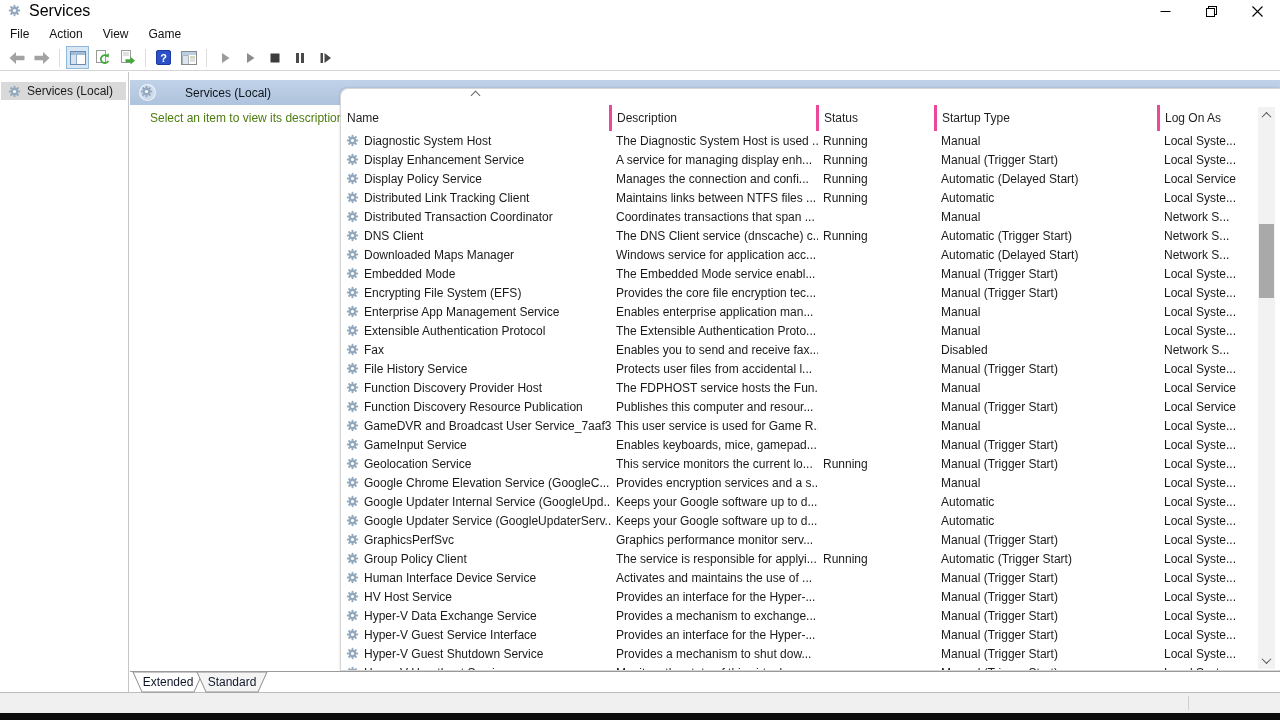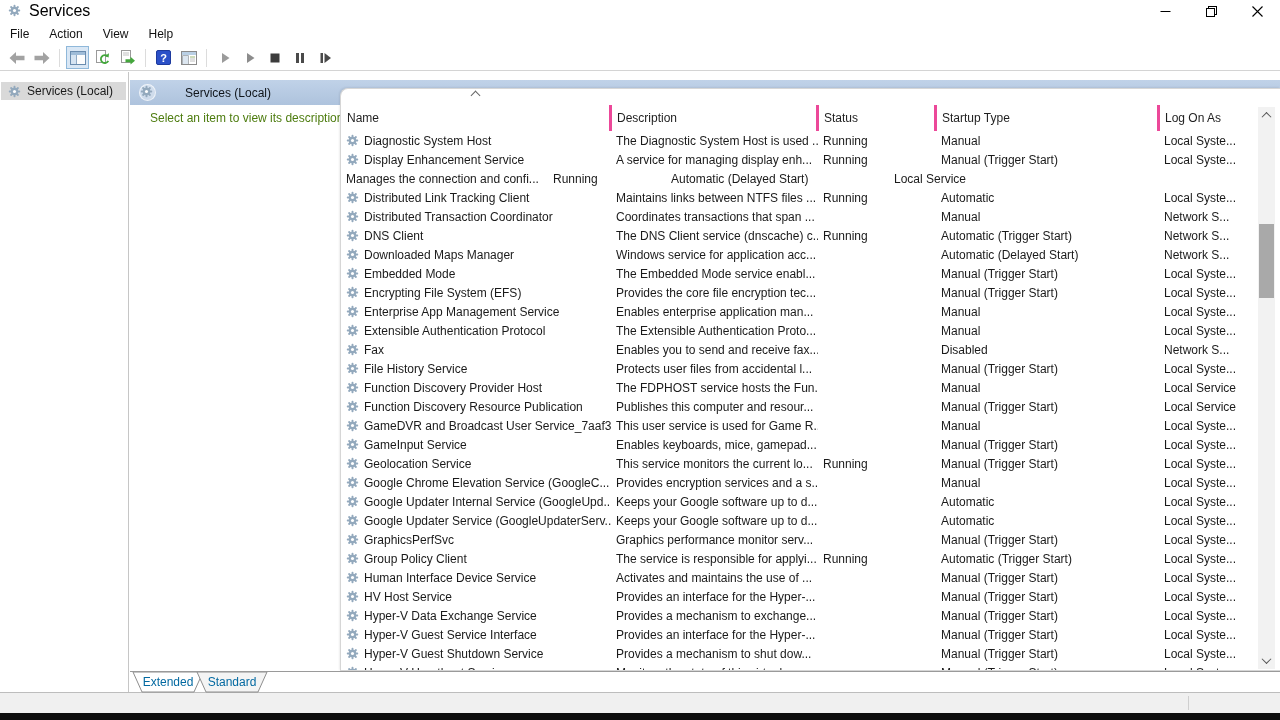--- a/index.html
+++ b/index.html
@@ -59,21 +59,21 @@
   .chev { width: 7px; height: 7px; border-left: 1px solid #555; border-top: 1px solid #555; }
   .sb-up .chev { transform: rotate(45deg) translate(1px,1px); }
   .sb-down .chev { transform: rotate(225deg) translate(1px,1px); }
   .sb-thumb { position: absolute; left: 1px; width: 15px; top: 117px; height: 74px; background: #a9a9a9; }
 
   
   .tabstrip { position: absolute; left: 0; right: 0; bottom: 0; height: 21px; border-top: 1px solid #9a9a9a; background: #fff; display: flex; padding-left: 2px; }
   .tab { position: relative; width: 72px; height: 20px; }
   .tab + .tab { margin-left: -8px; }
   .tab svg { position: absolute; inset: 0; }
-  .tab .tab-label { position: absolute; inset: 0; display: flex; align-items: center; justify-content: center; color: #0369a1; }
+  .tab .tab-label { position: absolute; inset: 0; display: flex; align-items: center; justify-content: center; color: #0f172a; }
 
   
   .statusbar { position: absolute; left: 0; right: 0; top: 693px; height: 20px; background: #f0f0f0; }
   .status-sep { position: absolute; left: 1188px; top: 3px; width: 1px; height: 14px; background: #cfcfcf; }
   .screen-edge { position: absolute; left: 0; right: 0; top: 713px; height: 7px; background: #0d0d0d; }
 </style>
 </head>
 <body>
 
 <div class="titlebar">
@@ -105,21 +105,21 @@
           <path d="M0.5 0.5 L10.5 10.5 M10.5 0.5 L0.5 10.5" stroke="#000" stroke-width="1.1"></path>
         </svg>
     </button>
   </div>
 </div>
 
 <div class="menubar">
   <span class="menu-item">File</span>
   <span class="menu-item">Action</span>
   <span class="menu-item">View</span>
-  <span class="menu-item">Help</span>
+  <span class="menu-item">Game</span>
 </div>
 
 <div class="toolbar">
   <button class="tb-btn">
     <svg width="18" height="14" viewBox="0 0 18 14">
         <path d="M8 1 L1.5 7 L8 13 L8 9.3 L16.5 9.3 L16.5 4.7 L8 4.7 Z" fill="#a2a2a2"></path>
       </svg>
   </button>
   <button class="tb-btn">
     <svg width="18" height="14" viewBox="0 0 18 14">
@@ -275,20 +275,33 @@
     <circle cx="8" cy="8" r="1.9" fill="#ffffff"></circle>
   </svg></span>
       <span>Display Enhancement Service</span>
     </div>
     <div class="cell c-desc">A service for managing display enh...</div>
     <div class="cell c-status">Running</div>
     <div class="cell c-startup">Manual (Trigger Start)</div>
     <div class="cell c-logon">Local Syste...</div>
   </div>
           <div class="row">
+    <div class="cell c-name">
+      <span class="gear"><svg viewBox="0 0 16 16" width="13" height="13">
+    <g fill="#93a9bd">
+      <rect x="6.8" y="1" width="2.4" height="14" rx="1"></rect>
+      <rect x="6.8" y="1" width="2.4" height="14" rx="1" transform="rotate(45 8 8)"></rect>
+      <rect x="6.8" y="1" width="2.4" height="14" rx="1" transform="rotate(90 8 8)"></rect>
+      <rect x="6.8" y="1" width="2.4" height="14" rx="1" transform="rotate(135 8 8)"></rect>
+      <circle cx="8" cy="8" r="4.5"></circle>
+    </g>
+    <circle cx="8" cy="8" r="1.9" fill="#ffffff"></circle>
+  </svg></span>
+      <span>Display Policy Service</span>
+    </div>
     <div class="cell c-desc">Manages the connection and confi...</div>
     <div class="cell c-status">Running</div>
     <div class="cell c-startup">Automatic (Delayed Start)</div>
     <div class="cell c-logon">Local Service</div>
   </div>
           <div class="row">
     <div class="cell c-name">
       <span class="gear"><svg viewBox="0 0 16 16" width="13" height="13">
     <g fill="#93a9bd">
       <rect x="6.8" y="1" width="2.4" height="14" rx="1"></rect>

